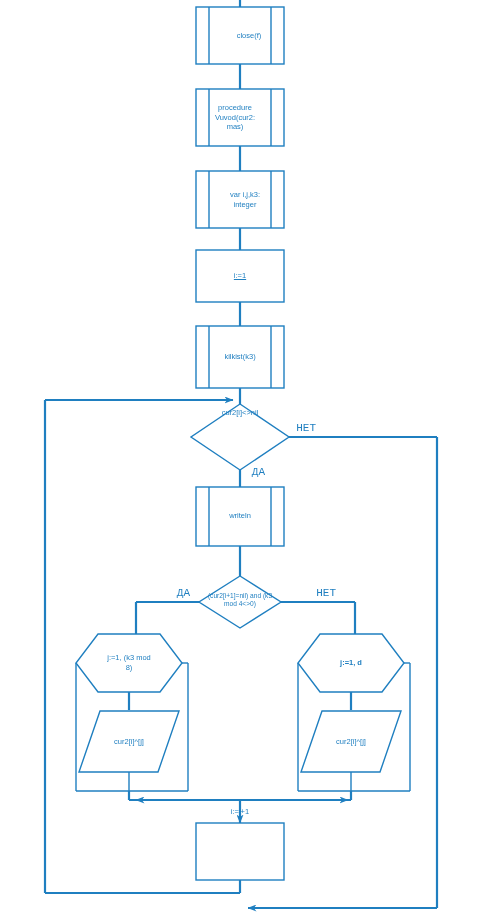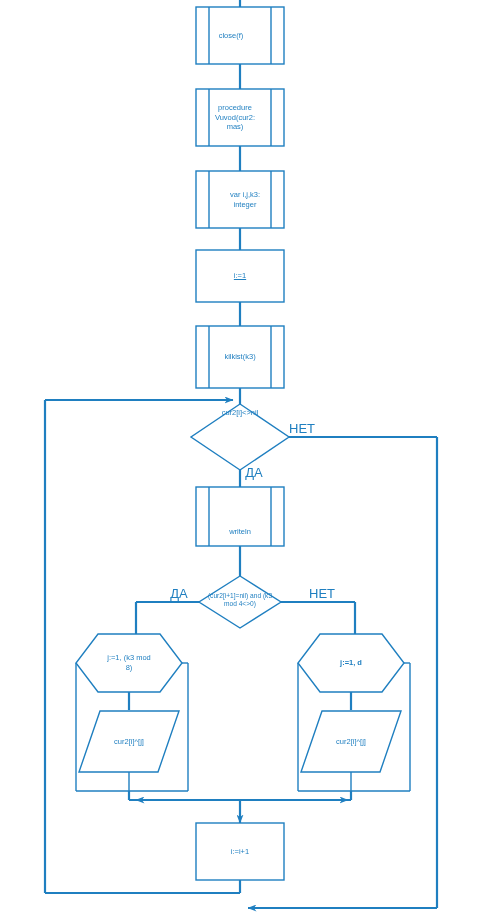--- a/index.html
+++ b/index.html
@@ -24,24 +24,24 @@
     font-size: 7.5px;
     line-height: 9.5px;
     text-align: center;
     font-family: "Liberation Sans", sans-serif;
     pointer-events: none;
     white-space: pre-line;
   }
   .edge-label {
     position: absolute;
     color: #1f7fc0;
-    font-size: 13px;
+    font-size: 11px;
     line-height: 9px;
-    font-family: Liberation Sans, sans-serif;
-    text-align: center;
+    font-family: Liberation Mono, monospace;
+    text-align: right;
   }
 </style>
 </head>
 <body>
 
 <svg id="flow-canvas" viewBox="0 0 478 915" xmlns="http://www.w3.org/2000/svg">
   <defs>
     <marker id="arw" markerWidth="9" markerHeight="7" refX="8.5" refY="3.5" orient="auto" markerUnits="userSpaceOnUse">
       <path d="M0,0 L9,3.5 L0,7 L2.6,3.5 z" fill="#1f7fc0"></path>
     </marker>
@@ -155,50 +155,50 @@
     </g>
 
     <line x1="240" y1="880" x2="240" y2="893" stroke-width="2.2"></line>
     <line x1="240" y1="893" x2="45" y2="893" stroke-width="2.2"></line>
     <line x1="45" y1="893" x2="45" y2="400" stroke-width="2.2"></line>
     <line x1="45" y1="400" x2="233" y2="400" stroke-width="2.2" marker-end="url(#arw)"></line>
 
   </g>
 </svg>
 
-<div class="node-text" style="left:194px; top:31px; width:54px;padding-left:20px;">close(f)</div>
+<div class="node-text" style="left:212px; top:31px; width:54px;padding-left:20px;">close(f)</div>
 
 <div class="node-text" style="left:209px; top:103px; width:52px;">procedure
 Vuvod(cur2:
 mas)</div>
 
 <div class="node-text" style="left:209px; top:190px; width:72px;">var i,j,k3:
 integer</div>
 
 <div class="node-text" style="left:196px; top:271px; width:88px;text-decoration:underline;">i:=1</div>
 
 <div class="node-text" style="left:209px; top:352px; width:62px;">kilkist(k3)</div>
 
 <div class="node-text" style="left:200px; top:408px; width:80px;">cur2[i]&lt;&gt;nil</div>
 
-<div class="node-text" style="left:209px; top:511px; width:62px;margin-top:16px;">writeln</div>
+<div class="node-text" style="left:209px; top:511px; width:62px;">writeln</div>
 
 <div class="node-text" style="left:192px; top:592px; width:96px; font-size:6.6px; line-height:8px;">(cur2[i+1]=nil) and (k3
 mod 4&lt;&gt;0)</div>
 
 <div class="node-text" style="left:94px; top:653px; width:70px;">j:=1, (k3 mod
 8)</div>
 
 <div class="node-text" style="left:94px; top:737px; width:70px;">cur2[i]^[j]</div>
 
 <div class="node-text" style="left:316px; top:658px; width:70px;font-weight:bold;">j:=1, d</div>
 
 <div class="node-text" style="left:316px; top:737px; width:70px;">cur2[i]^[j]</div>
 
-<div class="node-text" style="left:196px; top:847px; width:88px;">i:=i+1</div>
+<div class="node-text" style="left:196px; top:807px; width:88px;">i:=i+1</div>
 
 <div class="edge-label" style="left:288px; top:424px; width:28px;">НЕТ</div>
 
 <div class="edge-label" style="left:243px; top:468px; width:22px;">ДА</div>
 
 <div class="edge-label" style="left:168px; top:589px; width:22px;">ДА</div>
 
 <div class="edge-label" style="left:308px; top:589px; width:28px;">НЕТ</div>
 
 </body></html>

